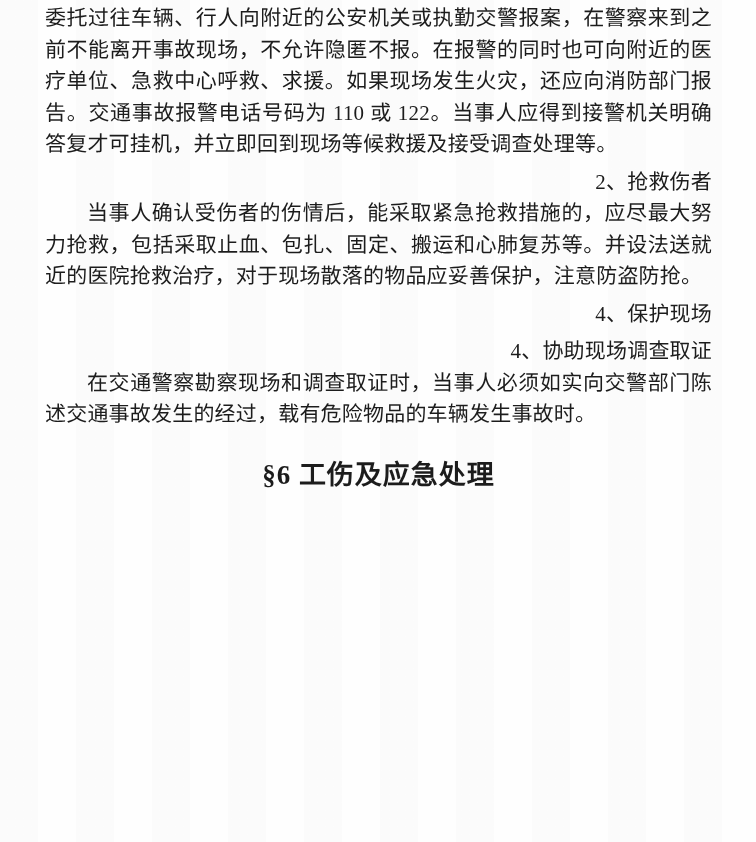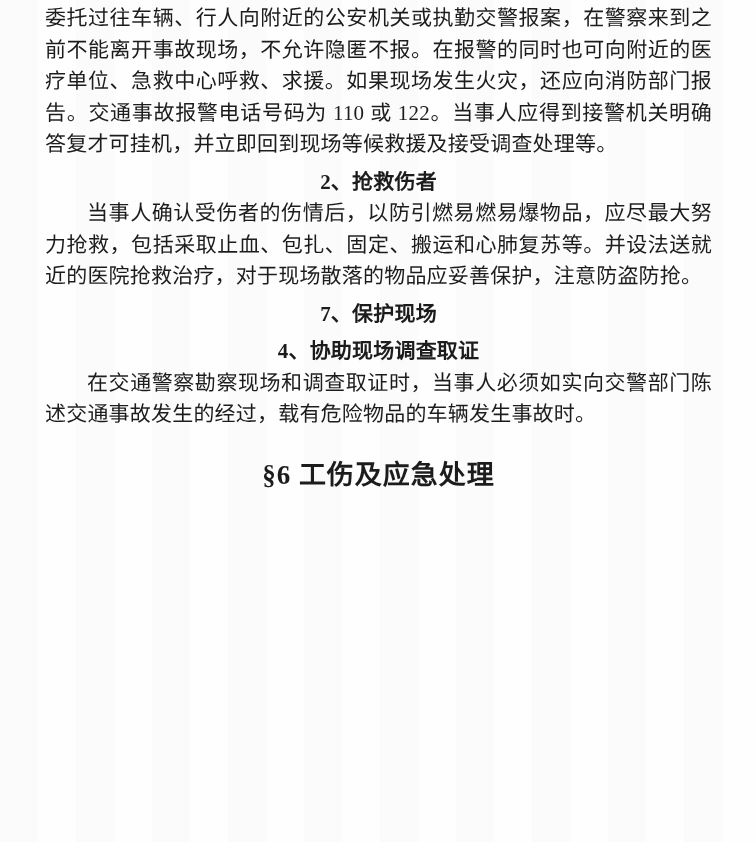--- a/index.html
+++ b/index.html
@@ -35,44 +35,44 @@
   p.para {
     margin: 0;
     text-indent: 2em;
   }
   p.para.no-indent {
     text-indent: 0;
   }
   h3.section-heading {
     font-size: 21px;
     line-height: 31.5px;
-    font-weight: bold;
+    font-weight: normal;
     margin: 6px 0 0 0;
-    text-align: center;
+    text-align: right;
   }
   h2.chapter-heading {
     font-size: 27px;
     line-height: 42px;
     font-weight: bold;
     text-align: center;
     margin: 23px 0 8px 0;
     letter-spacing: 1px;
   }
 </style>
 </head>
 <body>
 
 <div class="page body-text">
 
   <p class="para no-indent">委托过往车辆、行人向附近的公安机关或执勤交警报案，在警察来到之前不能离开事故现场，不允许隐匿不报。在报警的同时也可向附近的医疗单位、急救中心呼救、求援。如果现场发生火灾，还应向消防部门报告。交通事故报警电话号码为 110 或 122。当事人应得到接警机关明确答复才可挂机，并立即回到现场等候救援及接受调查处理等。</p>
 
   <h3 class="section-heading">2、抢救伤者</h3>
-  <p class="para">当事人确认受伤者的伤情后，以防引燃易燃易爆物品，应尽最大努力抢救，包括采取止血、包扎、固定、搬运和心肺复苏等。并设法送就近的医院抢救治疗，对于现场散落的物品应妥善保护，注意防盗防抢。</p>
+  <p class="para">当事人确认受伤者的伤情后，能采取紧急抢救措施的，应尽最大努力抢救，包括采取止血、包扎、固定、搬运和心肺复苏等。并设法送就近的医院抢救治疗，对于现场散落的物品应妥善保护，注意防盗防抢。</p>
 
-  <h3 class="section-heading">7、保护现场</h3>
+  <h3 class="section-heading">4、保护现场</h3>
 
 
   <h3 class="section-heading">4、协助现场调查取证</h3>
   <p class="para">在交通警察勘察现场和调查取证时，当事人必须如实向交警部门陈述交通事故发生的经过，载有危险物品的车辆发生事故时。</p>
 
   <h2 class="chapter-heading">§6 工伤及应急处理</h2>
 
 </div>
 
 </body></html>

